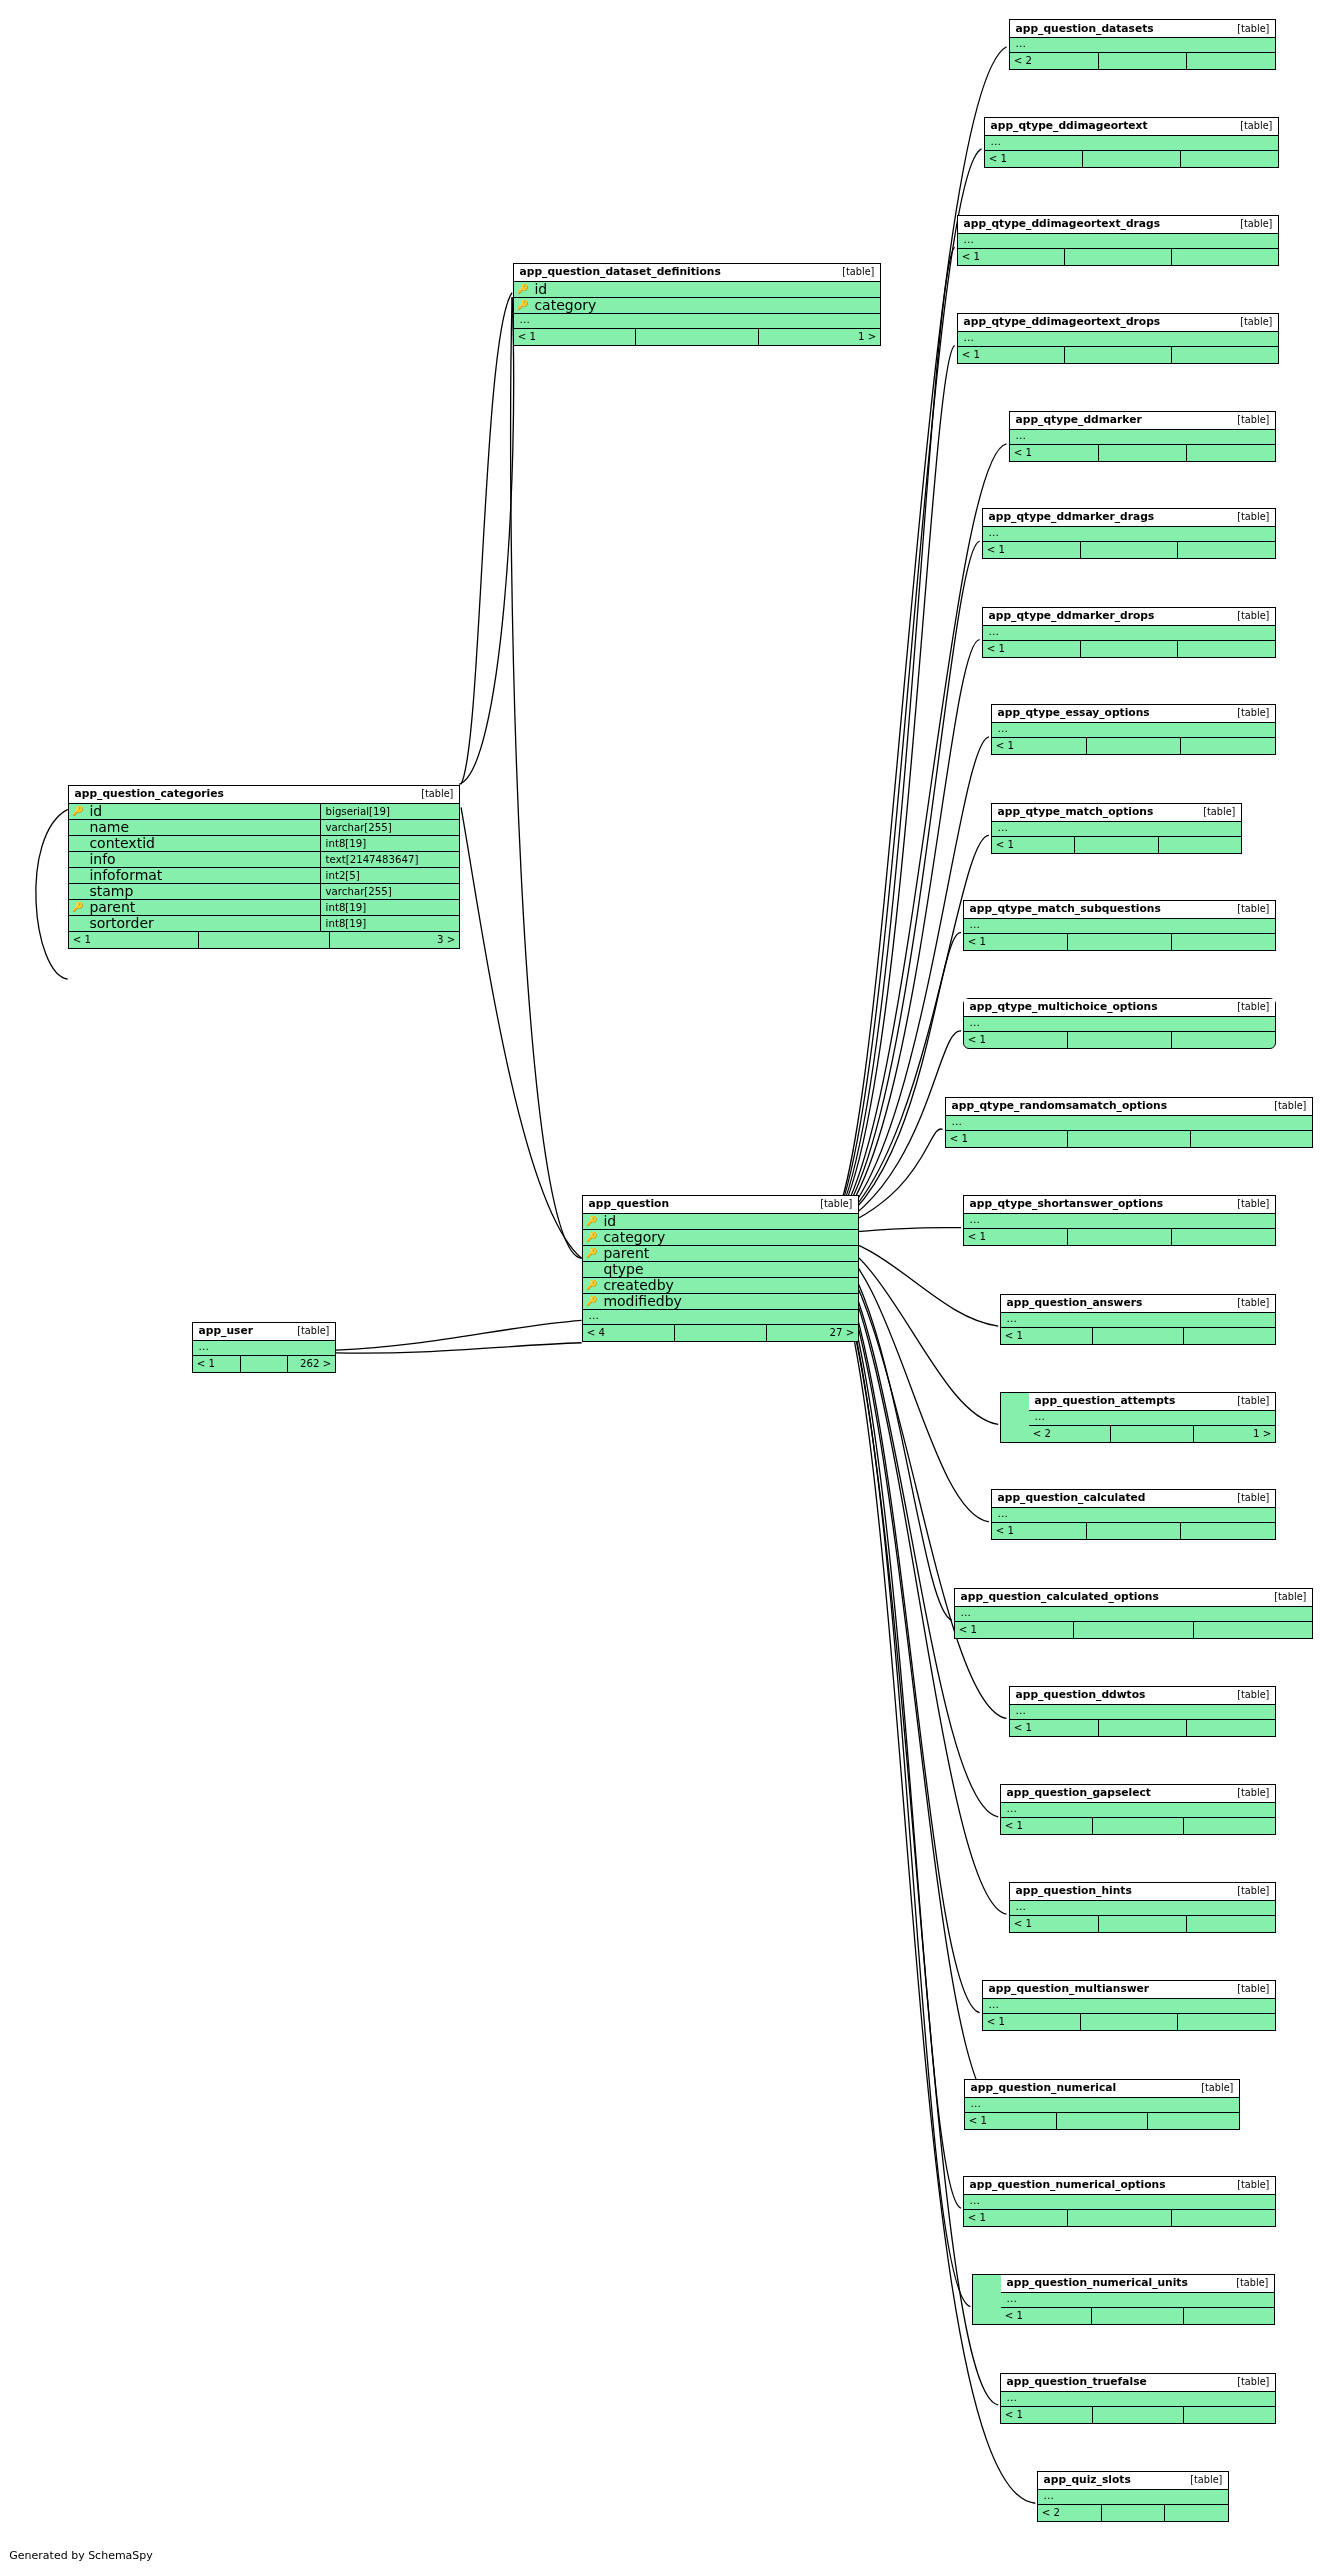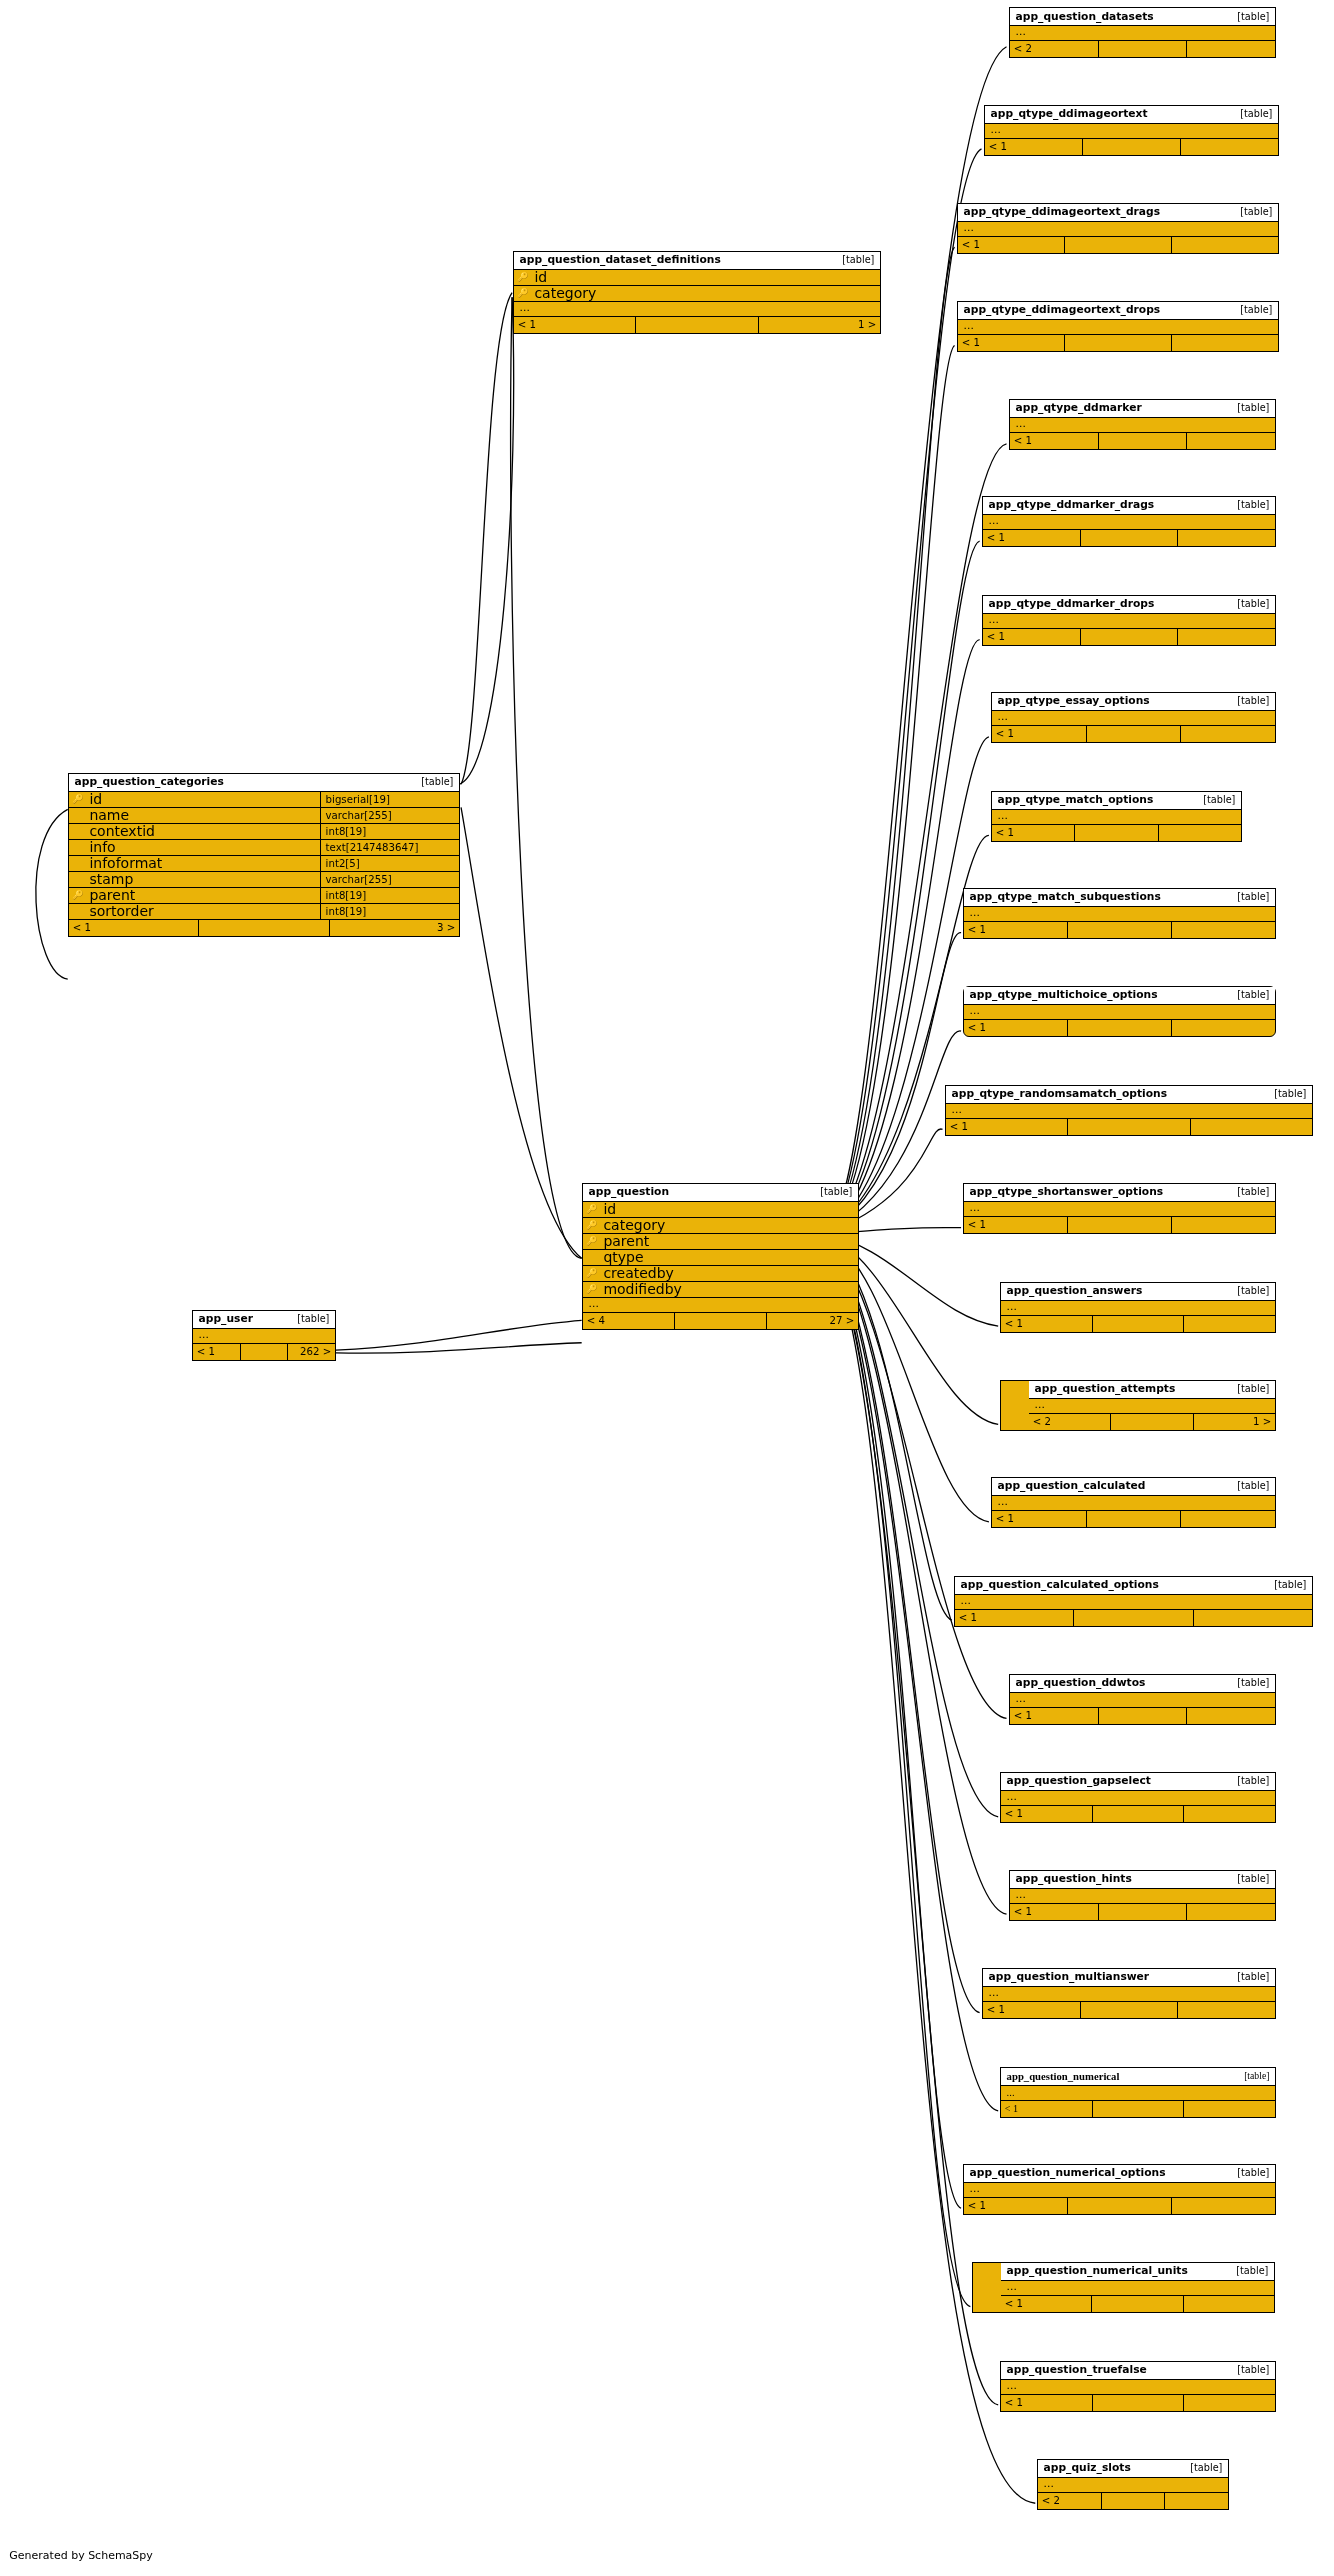--- a/index.html
+++ b/index.html
@@ -24,23 +24,24 @@
   svg#edges {
     position: absolute;
     left: 0; top: 0;
     width: 1334px;
     height: 2576px;
     pointer-events: none;
   }
   .table-node {
     position: absolute;
     border: 0.9px solid #000000;
-    background: #eab308;
+    background: #86efac;
     box-sizing: border-box;
     font-size: 10.7px;
+    margin-top: 12px;
   }
   .tbl-header {
     display: flex;
     justify-content: space-between;
     align-items: center;
     border-bottom: 0.9px solid #000000;
     padding: 1.9px 5.6px 2.8px 5.6px;
     background: #ffffff;
     box-sizing: border-box;
     height: 17.6px;
@@ -423,21 +424,21 @@
         <span class="tbl-name">app_question_multianswer</span>
         <span class="tbl-tag">[table]</span>
       </div>
       <div class="ellipsis-row">...</div>
       <div class="footer-row">
         <div class="footer-cell">&lt; 1</div>
         <div class="footer-cell"></div>
         <div class="footer-cell right"></div>
       </div>
     </div>
-    <div class="table-node" style="left: 1000px; top: 2067px; width: 276px; font-family: Liberation Serif, serif;">
+    <div class="table-node" style="left: 964px; top: 2067px; width: 276px;">
       <div class="tbl-header">
         <span class="tbl-name">app_question_numerical</span>
         <span class="tbl-tag">[table]</span>
       </div>
       <div class="ellipsis-row">...</div>
       <div class="footer-row">
         <div class="footer-cell">&lt; 1</div>
         <div class="footer-cell"></div>
         <div class="footer-cell right"></div>
       </div>

